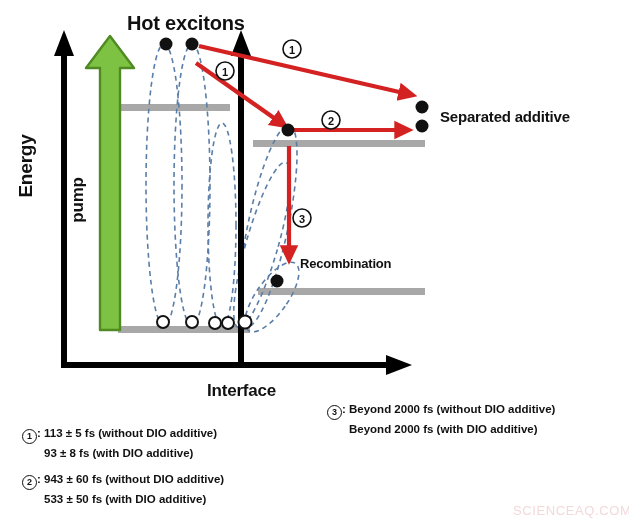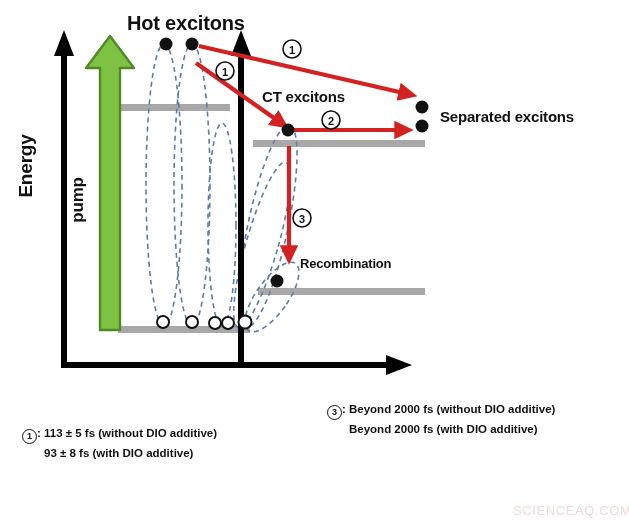--- a/index.html
+++ b/index.html
@@ -173,40 +173,48 @@
       <circle cx="192" cy="322" r="6"></circle>
       <circle cx="215" cy="323" r="6"></circle>
       <circle cx="228" cy="323" r="6"></circle>
       <circle cx="245" cy="322" r="6.5"></circle>
     </g>
 
   </svg>
 
   <div class="lbl" id="label-hot-excitons">Hot excitons</div>
 
-  <div class="lbl" id="label-ct-excitons">CT excitons</div>
-
-  <div class="lbl" id="label-separated">Separated excitons</div>
+
+  <div class="lbl" id="label-separated">Separated additive</div>
 
   <div class="lbl" id="label-recombination">Recombination</div>
 
+  <div class="lbl" id="label-interface">Interface</div>
 
   <div class="lbl" id="label-energy">Energy</div>
 
   <div class="lbl" id="label-pump">pump</div>
 
   <div class="legend-block" id="legend-1">
     <span class="legend-row">
       <span class="legend-key"><span class="circnum">1</span>:</span><span>113 ± 5 fs (without  DIO additive)</span>
     </span>
     <span class="legend-row">
       <span class="legend-indent"></span><span>93 ± 8 fs (with  DIO additive)</span>
     </span>
   </div>
 
+  <div class="legend-block" id="legend-2">
+    <span class="legend-row">
+      <span class="legend-key"><span class="circnum">2</span>:</span><span>943 ± 60 fs (without DIO additive)</span>
+    </span>
+    <span class="legend-row">
+      <span class="legend-indent"></span><span>533 ± 50 fs (with DIO additive)</span>
+    </span>
+  </div>
 
   <div class="legend-block" id="legend-3">
     <span class="legend-row">
       <span class="legend-key"><span class="circnum">3</span>:</span><span>Beyond 2000 fs (without DIO additive)</span>
     </span>
     <span class="legend-row">
       <span class="legend-indent"></span><span>Beyond 2000 fs (with DIO additive)</span>
     </span>
   </div>
 

